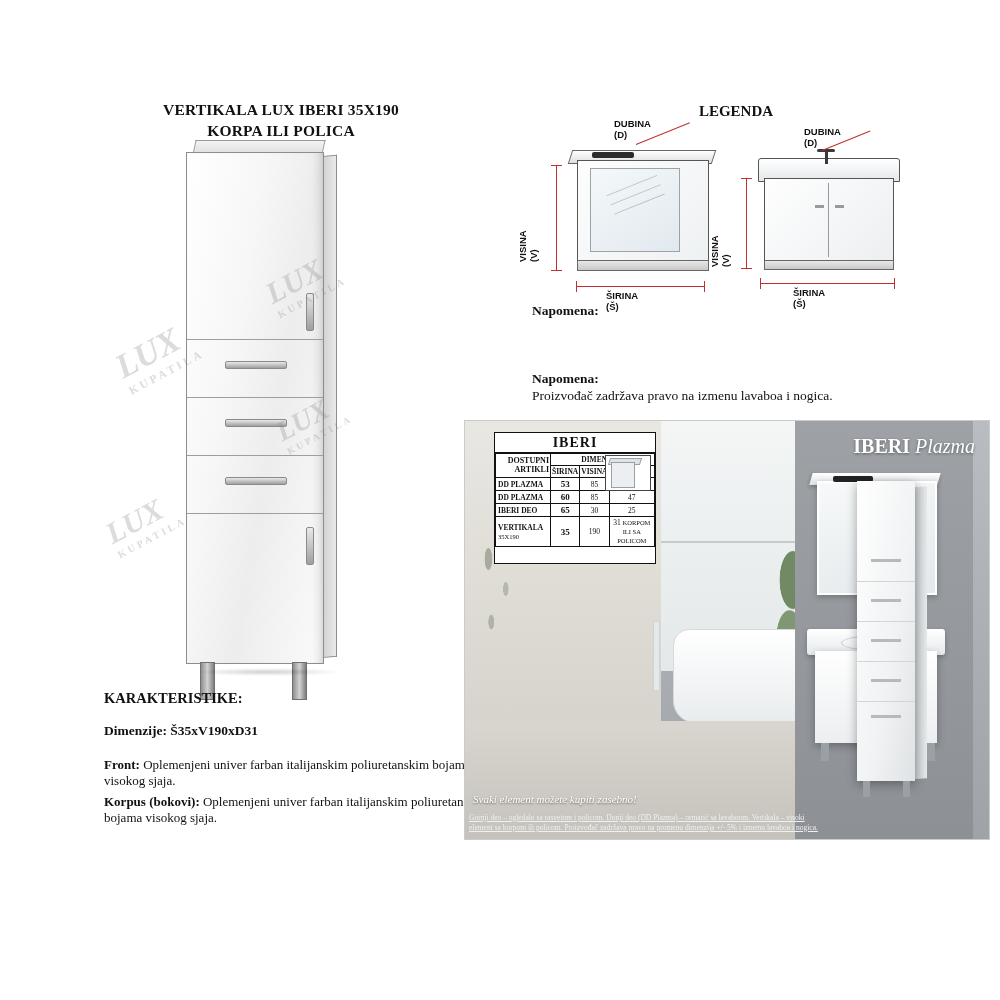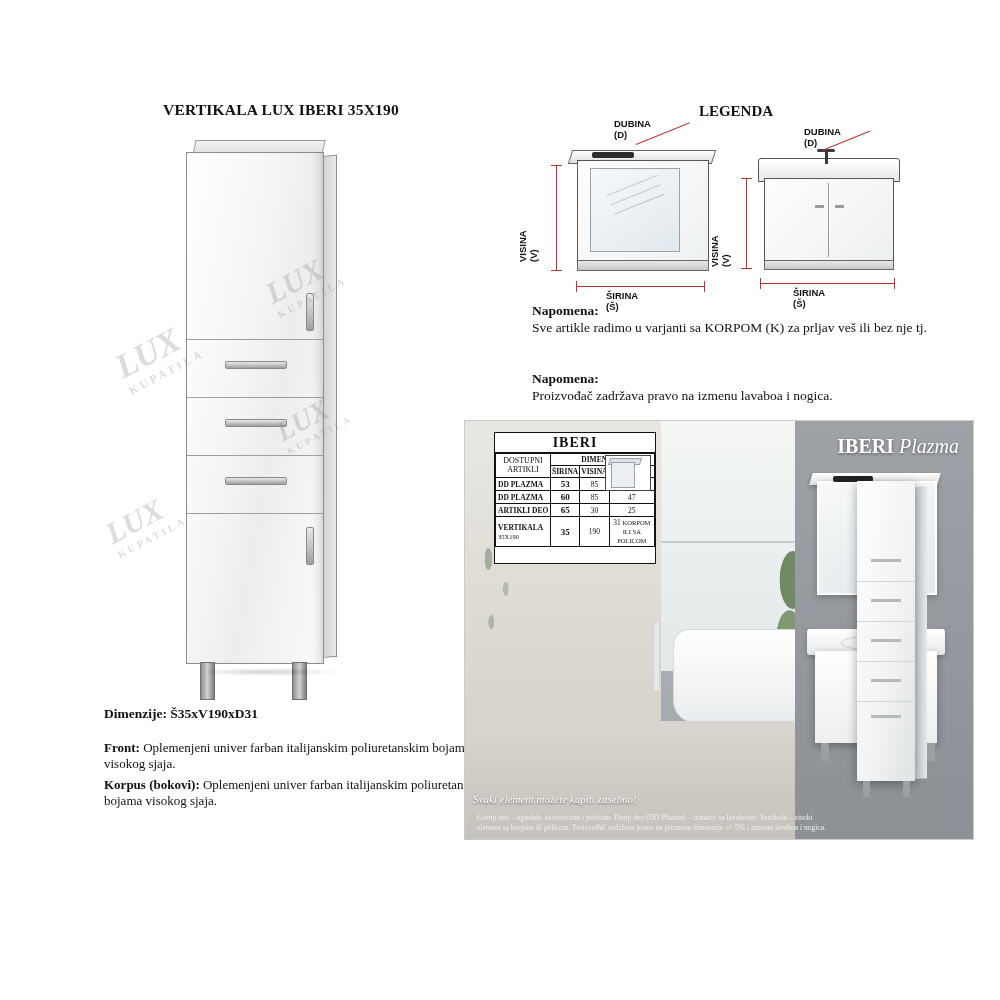--- a/index.html
+++ b/index.html
@@ -141,21 +141,21 @@
     background:linear-gradient(180deg,#e8e8e8,#c9c9c9);border:1px solid #666;
   }
 
   .nap{position:absolute;font-size:13.5px;line-height:1.28;}
   .nap b{font-weight:bold;}
 
   
   .photo{
     position:absolute;left:428px;top:420px;width:508px;height:418px;
     background:linear-gradient(180deg,#b9bcc0,#9fa3a8);
-    overflow:hidden;border:1px solid #c9cbce;
+    overflow:hidden;border:1px solid #c9cbce;padding-left:16px;
   }
   .ph-left{
     position:absolute;left:0;top:0;width:196px;height:418px;
     background:linear-gradient(180deg,#e9e7e2 0%,#dedbd4 45%,#cfccc6 100%);
   }
   .ph-plant{
     position:absolute;left:6px;top:108px;width:58px;height:150px;
     background:
       radial-gradient(ellipse at 30% 20%, rgba(120,130,110,.55) 0 6%, rgba(0,0,0,0) 7%),
       radial-gradient(ellipse at 60% 40%, rgba(130,140,120,.45) 0 5%, rgba(0,0,0,0) 6%),
@@ -222,21 +222,21 @@
     background:linear-gradient(180deg,#ffffff,#e6eaec);border-radius:3px;box-shadow:0 2px 5px rgba(0,0,0,.25);
   }
   .ph-sink .bowl{position:absolute;left:34px;top:6px;width:74px;height:14px;border:1px solid #c8ced2;border-radius:50%;}
   .ph-leg{position:absolute;top:322px;width:8px;height:18px;background:#9aa0a4;}
   .ph-bottle{position:absolute;left:432px;top:190px;width:8px;height:22px;background:#d8dcde;border-radius:2px;}
   .ph-caption{
     position:absolute;left:8px;bottom:34px;width:330px;color:#fff;font-style:italic;font-weight:normal;
     font-size:11px;text-shadow:0 1px 2px rgba(0,0,0,.5);
   }
   .ph-caption2{
-    position:absolute;left:12px;bottom:6px;width:360px;color:#f0f0f0;font-size:7.5px;line-height:1.35;
+    position:absolute;left:4px;bottom:6px;width:360px;color:#f0f0f0;font-size:7.5px;line-height:1.35;text-decoration:underline;
   }
   .ph-brand{
     position:absolute;right:14px;top:14px;color:#fff;font-size:20px;font-weight:bold;
     text-shadow:0 1px 3px rgba(0,0,0,.45);font-family:"Liberation Serif",serif;
   }
   .ph-brand i{font-style:italic;font-weight:normal;}
 
   
   .tall-body{
     position:absolute;left:0;top:0;width:58px;height:300px;
@@ -260,38 +260,39 @@
   .tbl-panel{
     position:absolute;left:458px;top:432px;width:160px;height:130px;
     background:#fff;border:1px solid #111;
   }
   .tbl-head{
     text-align:center;font-weight:bold;font-size:14px;letter-spacing:1px;
     padding:2px 0 1px;border-bottom:1px solid #111;font-family:"Liberation Serif",serif;
   }
   table.dim{border-collapse:collapse;width:100%;font-family:"Liberation Serif",serif;}
   table.dim td,table.dim th{border:1px solid #111;font-size:7.5px;text-align:center;padding:1px 1px;}
-  table.dim th.lead{width:52px;font-size:8px;font-weight:normal;line-height:1.05;}
+  table.dim th.lead{width:52px;font-size:8px;font-weight:bold;line-height:1.05;text-align:right;}
   table.dim td.name{text-align:left;font-weight:bold;font-size:7.5px;padding-left:2px;}
   table.dim td.num{font-weight:bold;font-size:9px;}
   .tbl-thumb{
     position:absolute;right:4px;top:22px;width:44px;height:34px;border:1px solid #444;background:#fff;
   }
   .tbl-thumb .tt-cab{position:absolute;left:5px;top:6px;width:22px;height:24px;background:#eceff1;border:1px solid #9aa0a4;}
   .tbl-thumb .tt-top{position:absolute;left:3px;top:2px;width:30px;height:5px;background:#dfe3e5;border:1px solid #9aa0a4;transform:skewX(-18deg);}
 
   .small-note{font-size:6.5px;font-weight:normal;}
 </style>
 </head>
 <body>
 
 <div class="page">
 
   <div class="left-title">
     <div>VERTIKALA LUX IBERI 35X190</div>
+    <div>KORPA ILI POLICA</div>
   </div>
 
   <div class="cab-wrap">
     <div class="cab-top-edge"></div>
     <div class="cab-side"></div>
     <div class="cab-body">
       <div class="panel p1">
           <div class="handle"></div>
         </div>
       <div class="panel p2">
@@ -319,20 +320,21 @@
     <span>LUX</span><small>KUPATILA</small>
   </div>
   <div class="wm" style="left:240px;top:400px;font-size:28px;">
     <span>LUX</span><small>KUPATILA</small>
   </div>
   <div class="wm" style="left:70px;top:500px;font-size:30px;">
     <span>LUX</span><small>KUPATILA</small>
   </div>
 
   <div class="karak">
+    <h3>KARAKTERISTIKE:</h3>
     <div class="dim">
       <span>Dimenzije:</span>
       <span>Š35xV190xD31</span>
     </div>
     <p><b>Front:</b><span> Oplemenjeni univer farban italijanskim poliuretanskim bojama visokog sjaja.</span></p>
     <p style="margin-top:4px"><b>Korpus (bokovi):</b><span> Oplemenjeni univer farban italijanskim poliuretanskim bojama visokog sjaja.</span></p>
   </div>
 
   <div class="legenda-title">LEGENDA</div>
 
@@ -379,21 +381,20 @@
     <div class="tick" style="left:724px;top:278px;width:1px;height:11px;"></div>
     <div class="tick" style="left:858px;top:278px;width:1px;height:11px;"></div>
     <div class="lbl" style="left:757px;top:287px;">ŠIRINA (Š)</div>
 
     <div class="dim-line h" style="left:786px;top:150px;width:52px;transform:rotate(-22deg);transform-origin:left center;"></div>
     <div class="lbl" style="left:768px;top:126px;">DUBINA (D)</div>
   </div>
 
   <div class="nap" style="left:496px;top:302px;width:460px;">
     <b>Napomena:</b>
-    <div>Sve artikle radimo u varjanti sa KORPOM (K) za prljav veš ili bez nje tj.</div>
   </div>
   <div class="nap" style="left:496px;top:370px;width:460px;">
     <b>Napomena:</b>
     <div>Proizvođač zadržava pravo na izmenu lavaboa i nogica.</div>
   </div>
 
   <div class="photo">
     <div class="ph-left">
       <div class="ph-plant"></div>
     </div>
@@ -479,21 +480,21 @@
         <td>85</td>
         <td>47</td>
       </tr>
       <tr>
         <td class="name">DD PLAZMA</td>
         <td class="num">60</td>
         <td>85</td>
         <td>47</td>
       </tr>
       <tr>
-        <td class="name">ARTIKLI DEO</td>
+        <td class="name">IBERI DEO</td>
         <td class="num">65</td>
         <td>30</td>
         <td>25</td>
       </tr>
       <tr>
         <td class="name">
           <span>VERTIKALA</span>
           <span class="small-note">35X190</span>
         </td>
         <td class="num">35</td>

